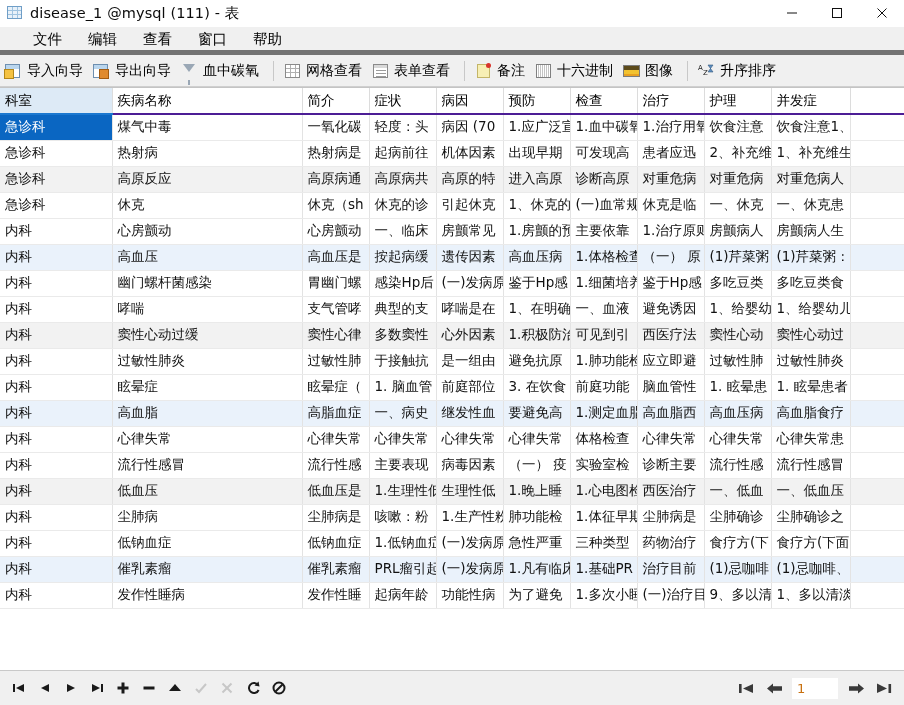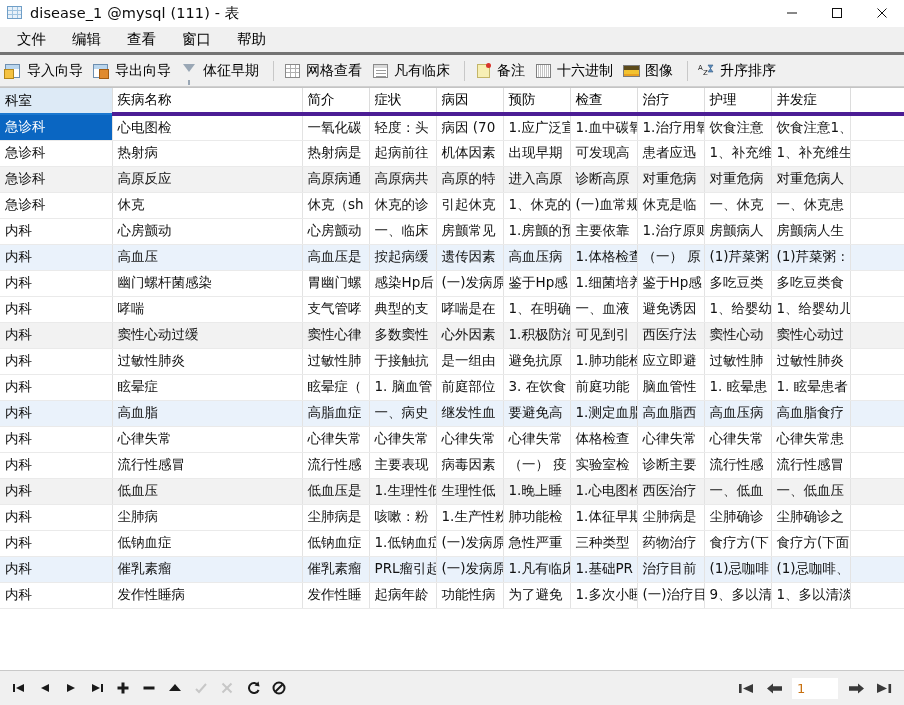--- a/index.html
+++ b/index.html
@@ -60,23 +60,22 @@
     background: #ffffff;
   }
   .win-btn svg { display: block; }
 
   
   .menubar {
     height: 28px;
     flex: 0 0 28px;
     background: #f0f0f0;
     display: flex;
-    align-items: center;
-    padding-left: 4px;
-    border-bottom: 3px solid #737373;
+    padding-left: 20px;
+    border-bottom: 5px solid #737373;
   }
   .menu-item {
     font-size: 14.5px;
     color: #000000;
     padding: 3px 13px;
     white-space: nowrap;
   }
 
   
   .toolbar {
@@ -209,21 +208,21 @@
   table.grid {
     border-collapse: collapse;
     table-layout: fixed;
     width: 904px;
     font-size: 13.5px;
   }
   table.grid th {
     height: 26px;
     background: #ffffff;
     border-right: 1px solid #dcdcdc;
-    border-bottom: 4px solid #4c1d95;
+    border-bottom: 2px solid #4c1d95;
     font-weight: normal;
     text-align: left;
     padding: 0 5px;
     color: #000000;
     white-space: nowrap;
     overflow: hidden;
     font-size: 13.5px;
   }
   table.grid th.selcol {
     background: #ddeaf6;
@@ -331,37 +330,37 @@
       <span class="tb-ico">
           <i class="ico-exp"></i>
         </span>
       <span class="tb-label">导出向导</span>
     </div>
 
     <div class="tb-item">
       <span class="tb-ico">
           <i class="ico-funnel"></i>
         </span>
-      <span class="tb-label">体征早期</span>
+      <span class="tb-label">血中碳氧</span>
     </div>
 
     <div class="tb-sep"></div>
 
     <div class="tb-item">
       <span class="tb-ico">
           <i class="ico-grid"></i>
         </span>
       <span class="tb-label">网格查看</span>
     </div>
 
     <div class="tb-item">
       <span class="tb-ico">
           <i class="ico-form"></i>
         </span>
-      <span class="tb-label">凡有临床</span>
+      <span class="tb-label">表单查看</span>
     </div>
 
     <div class="tb-sep"></div>
 
     <div class="tb-item">
       <span class="tb-ico">
           <i class="ico-note"></i>
         </span>
       <span class="tb-label">备注</span>
     </div>
@@ -421,41 +420,41 @@
             <th>检查</th>
             <th>治疗</th>
             <th>护理</th>
             <th>并发症</th>
             <th></th>
           </tr>
       </thead>
       <tbody id="grid-body">
           <tr class="r-even">
             <td class="cell-selected">急诊科</td>
-            <td>心电图检</td>
+            <td>煤气中毒</td>
             <td>一氧化碳</td>
             <td>轻度：头</td>
             <td>病因 (70</td>
             <td>1.应广泛宣</td>
             <td>1.血中碳氧</td>
             <td>1.治疗用氧</td>
             <td>饮食注意</td>
             <td>饮食注意1、</td>
             <td style="border-right: none;"></td>
           </tr>
           <tr class="r-even">
             <td>急诊科</td>
             <td>热射病</td>
             <td>热射病是</td>
             <td>起病前往</td>
             <td>机体因素</td>
             <td>出现早期</td>
             <td>可发现高</td>
             <td>患者应迅</td>
-            <td>1、补充维</td>
+            <td>2、补充维</td>
             <td>1、补充维生</td>
             <td style="border-right: none;"></td>
           </tr>
           <tr class="r-grey">
             <td>急诊科</td>
             <td>高原反应</td>
             <td>高原病通</td>
             <td>高原病共</td>
             <td>高原的特</td>
             <td>进入高原</td>

